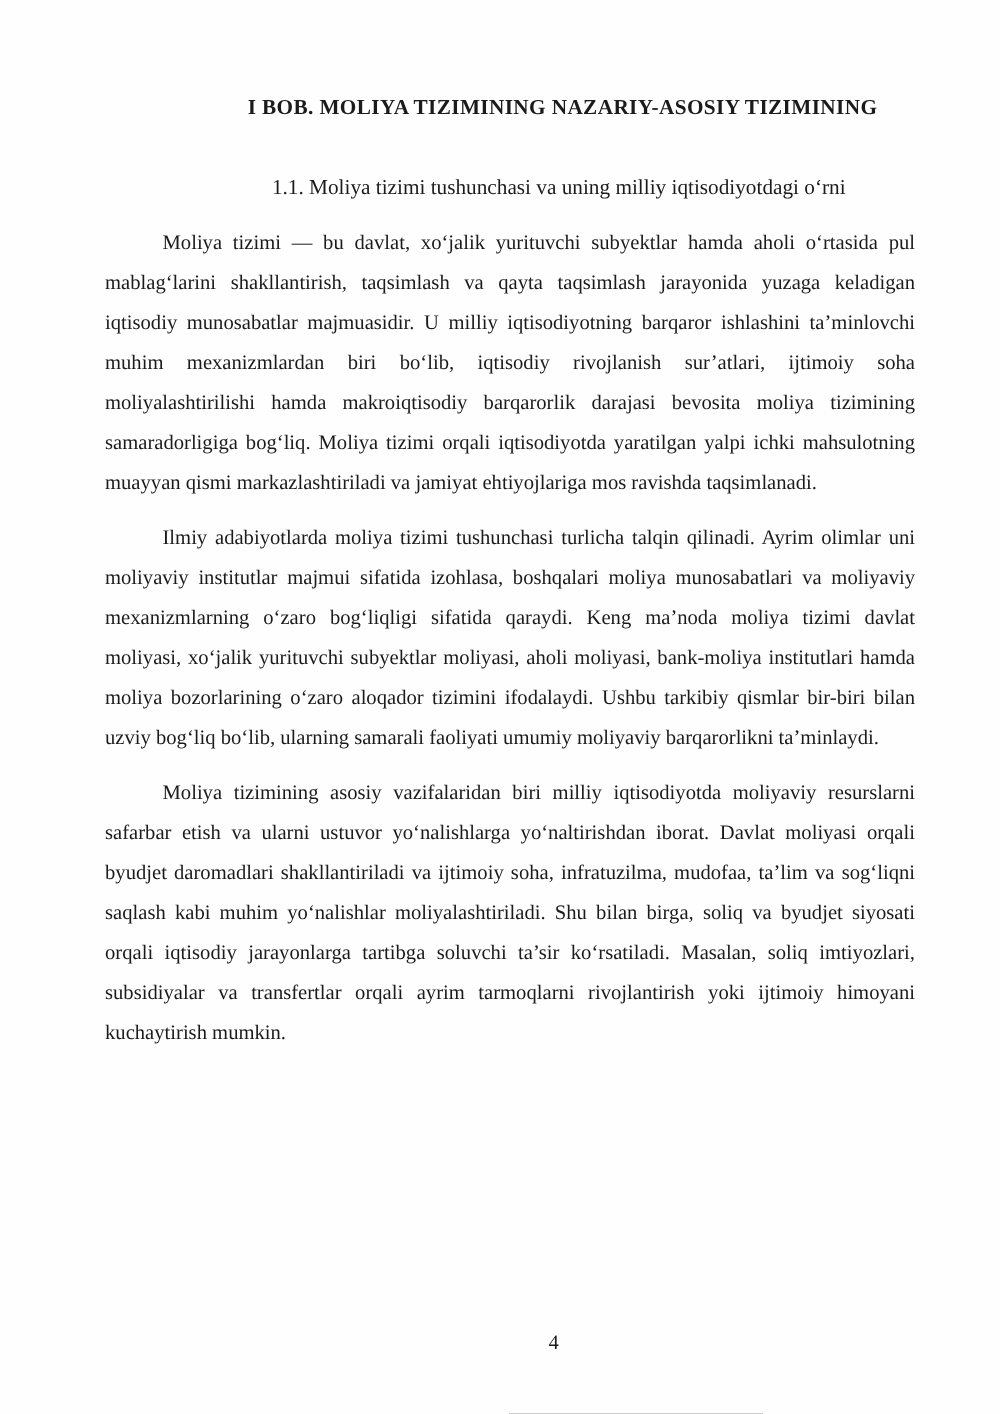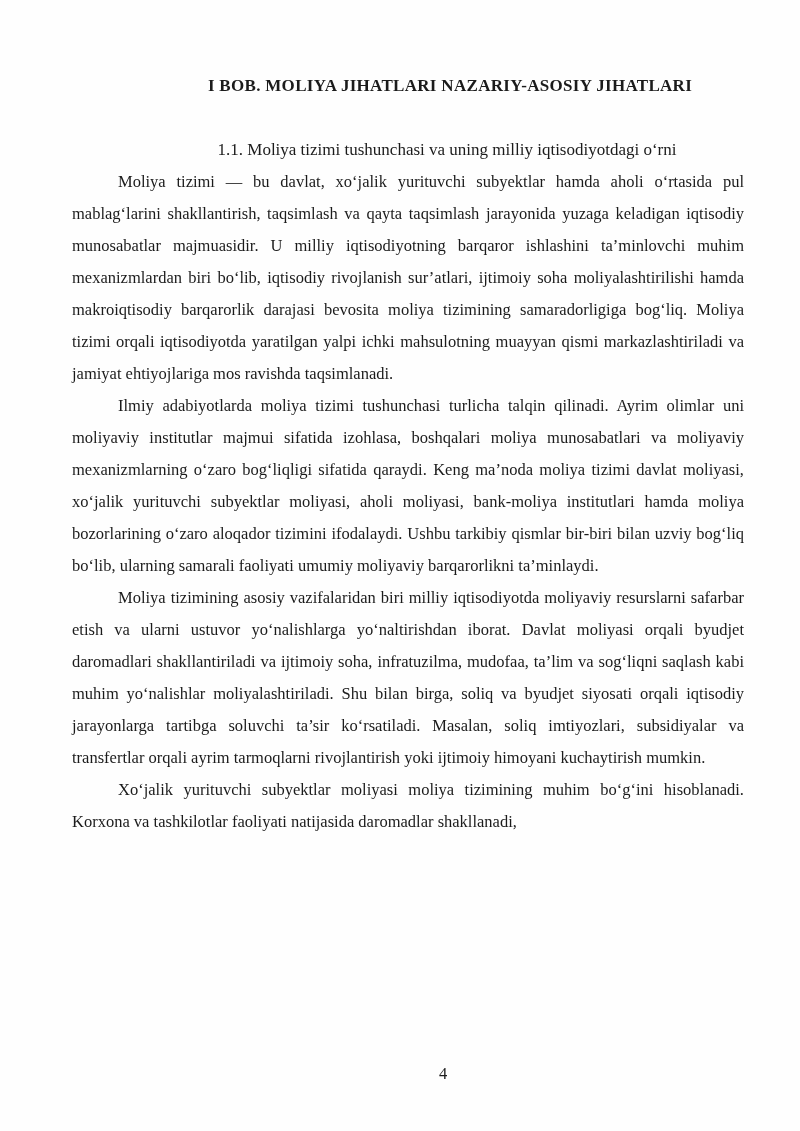--- a/index.html
+++ b/index.html
@@ -37,21 +37,21 @@
   .section-title {
     margin: 0;
     padding-left: 78px;
     font-size: 17px;
     font-weight: 400;
     line-height: 32px;
     text-align: center;
     white-space: nowrap;
   }
   .body-text p {
-    margin: 0;
+    margin: 12px;
     font-size: 16.5px;
     line-height: 32px;
     text-align: justify;
     text-indent: 46px;
   }
   .page-number {
     position: absolute;
     top: 1058px;
     left: 72px;
     width: 672px;
@@ -60,23 +60,22 @@
     font-size: 16.5px;
     line-height: 32px;
     text-align: center;
   }
 </style>
 </head>
 <body>
 
 <div class="page">
   <div class="content">
-    <h1 class="chapter-title">I BOB. MOLIYA JIHATLARI NAZARIY-ASOSIY JIHATLARI</h1>
+    <h1 class="chapter-title">I BOB. MOLIYA TIZIMINING NAZARIY-ASOSIY TIZIMINING</h1>
     <h2 class="section-title">1.1. Moliya tizimi tushunchasi va uning milliy iqtisodiyotdagi o‘rni</h2>
     <div class="body-text">
       <p>Moliya tizimi — bu davlat, xo‘jalik yurituvchi subyektlar hamda aholi o‘rtasida pul mablag‘larini shakllantirish, taqsimlash va qayta taqsimlash jarayonida yuzaga keladigan iqtisodiy munosabatlar majmuasidir. U milliy iqtisodiyotning barqaror ishlashini ta’minlovchi muhim mexanizmlardan biri bo‘lib, iqtisodiy rivojlanish sur’atlari, ijtimoiy soha moliyalashtirilishi hamda makroiqtisodiy barqarorlik darajasi bevosita moliya tizimining samaradorligiga bog‘liq. Moliya tizimi orqali iqtisodiyotda yaratilgan yalpi ichki mahsulotning muayyan qismi markazlashtiriladi va jamiyat ehtiyojlariga mos ravishda taqsimlanadi.</p>
       <p>Ilmiy adabiyotlarda moliya tizimi tushunchasi turlicha talqin qilinadi. Ayrim olimlar uni moliyaviy institutlar majmui sifatida izohlasa, boshqalari moliya munosabatlari va moliyaviy mexanizmlarning o‘zaro bog‘liqligi sifatida qaraydi. Keng ma’noda moliya tizimi davlat moliyasi, xo‘jalik yurituvchi subyektlar moliyasi, aholi moliyasi, bank-moliya institutlari hamda moliya bozorlarining o‘zaro aloqador tizimini ifodalaydi. Ushbu tarkibiy qismlar bir-biri bilan uzviy bog‘liq bo‘lib, ularning samarali faoliyati umumiy moliyaviy barqarorlikni ta’minlaydi.</p>
       <p>Moliya tizimining asosiy vazifalaridan biri milliy iqtisodiyotda moliyaviy resurslarni safarbar etish va ularni ustuvor yo‘nalishlarga yo‘naltirishdan iborat. Davlat moliyasi orqali byudjet daromadlari shakllantiriladi va ijtimoiy soha, infratuzilma, mudofaa, ta’lim va sog‘liqni saqlash kabi muhim yo‘nalishlar moliyalashtiriladi. Shu bilan birga, soliq va byudjet siyosati orqali iqtisodiy jarayonlarga tartibga soluvchi ta’sir ko‘rsatiladi. Masalan, soliq imtiyozlari, subsidiyalar va transfertlar orqali ayrim tarmoqlarni rivojlantirish yoki ijtimoiy himoyani kuchaytirish mumkin.</p>
-      <p>Xo‘jalik yurituvchi subyektlar moliyasi moliya tizimining muhim bo‘g‘ini hisoblanadi. Korxona va tashkilotlar faoliyati natijasida daromadlar shakllanadi,</p>
     </div>
   </div>
   <div class="page-number">4</div>
 </div>
 
 </body></html>

